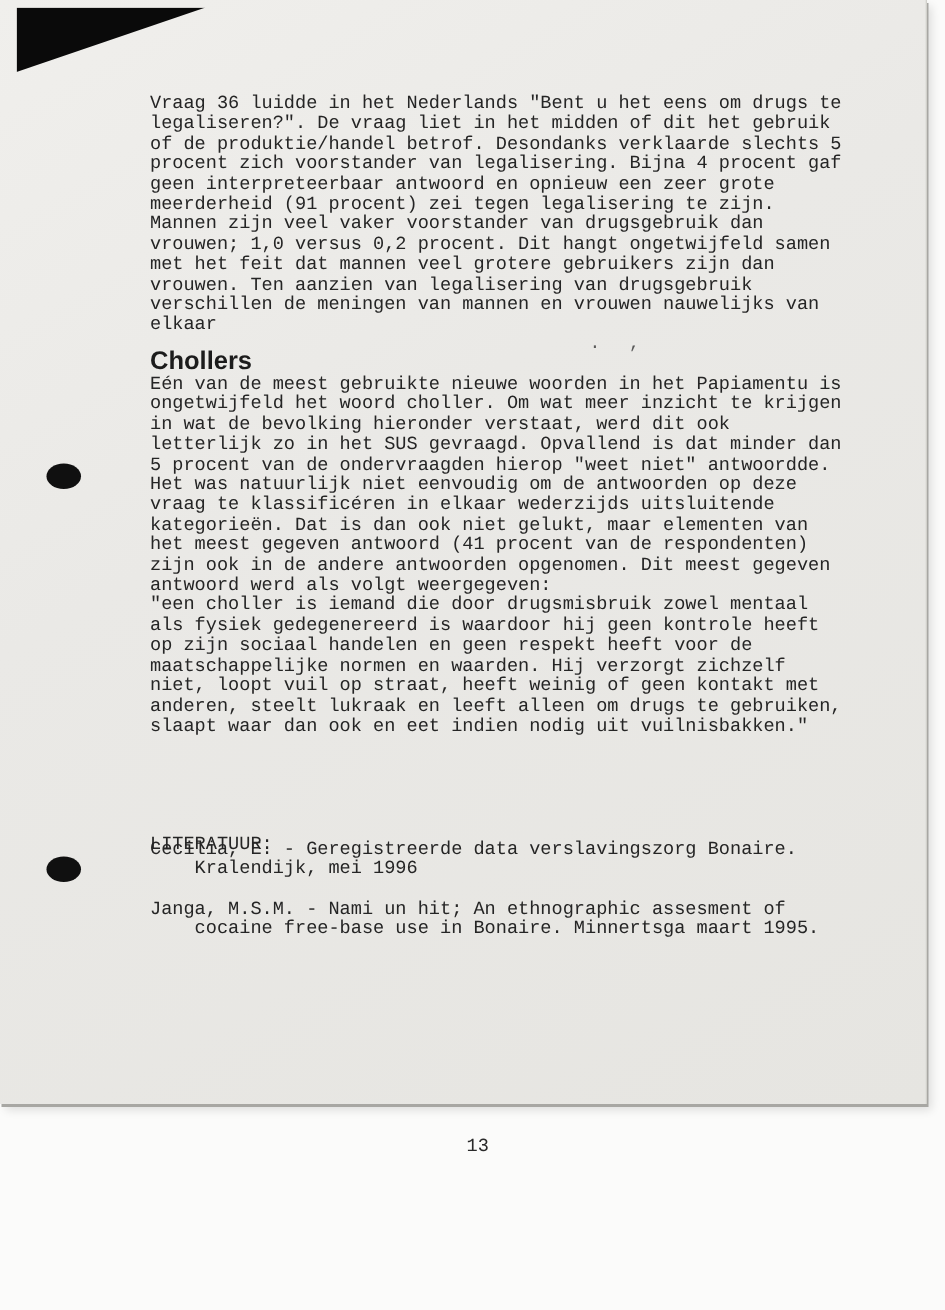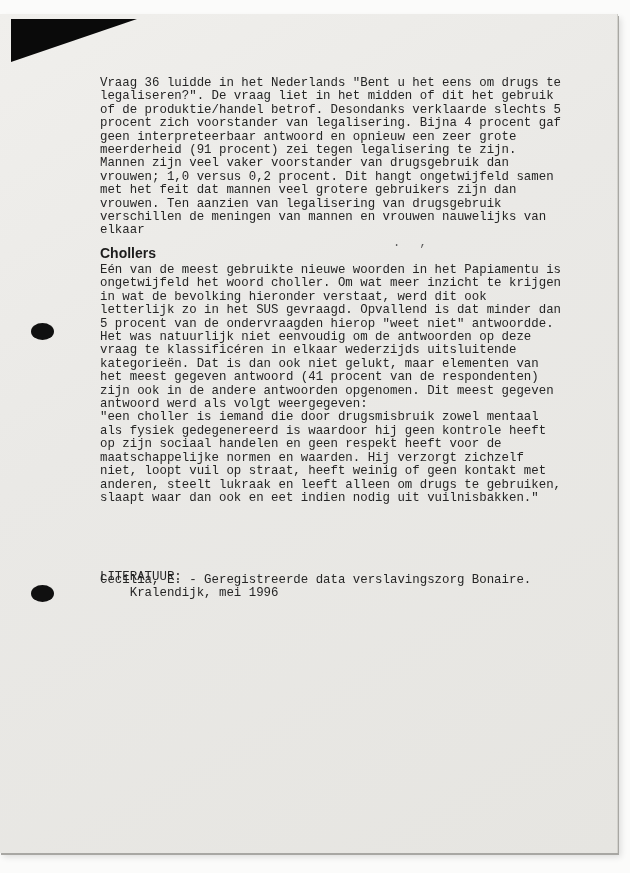--- a/index.html
+++ b/index.html
@@ -5,25 +5,24 @@
   html, body { margin: 0; padding: 0; }
   body {
     width: 630px; height: 873px;
     position: relative;
     background: #fbfbfa;
     overflow: hidden;
     font-family: "Liberation Mono", "DejaVu Sans Mono", monospace;
   }
   .page {
     position: absolute; left: 0; top: 0;
-    width: 617px; height: 839px;
+    width: 617px; height: 736px;
     background: linear-gradient(150deg, #f0efec 0%, #eae9e6 40%, #e6e5e1 100%);
     border-right: 1px solid #d2d1cc;
     box-shadow: 1px 2px 0 #a8a7a3, 3px 4px 6px rgba(0,0,0,0.12);
-    margin-top: 14px;
   }
   .corner {
     position: absolute; left: 11px; top: 5px;
     width: 126px; height: 43px;
     background: #0a0a0a;
     clip-path: polygon(0 0, 100% 0, 0 100%);
   }
   .hole {
     position: absolute;
     width: 23px; height: 17px;
@@ -36,21 +35,21 @@
     position: absolute; left: 100px;
     white-space: pre;
     color: #252525;
     font-size: 12.4px;
     line-height: 13.4px;
   }
   .heading {
     position: absolute; left: 100px;
     font-family: "Liberation Sans", sans-serif;
     font-weight: 700;
-    font-size: 14px;
+    font-size: 17px;
     color: #1c1c1c;
   }
   .marks {
     position: absolute; left: 393px; top: 222px;
     color: #5a5a5a;
     font-size: 12px;
     letter-spacing: 6px;
     white-space: pre;
   }
   .pageno {
@@ -105,15 +104,18 @@
 maatschappelijke normen en waarden. Hij verzorgt zichzelf
 niet, loopt vuil op straat, heeft weinig of geen kontakt met
 anderen, steelt lukraak en leeft alleen om drugs te gebruiken,
 slaapt waar dan ook en eet indien nodig uit vuilnisbakken."</div>
 
   <div class="txt" style="top:557px">LITERATUUR:</div>
 
   <div class="txt" style="top:560px">Cecilia, E. - Geregistreerde data verslavingszorg Bonaire.
     Kralendijk, mei 1996</div>
 
+  <div class="txt" style="top:600px">Janga, M.S.M. - Nami un hit; An ethnographic assesment of
+    cocaine free-base use in Bonaire. Minnertsga maart 1995.</div>
 
+  <div class="pageno">13</div>
 
 </div>
 
 </body></html>

